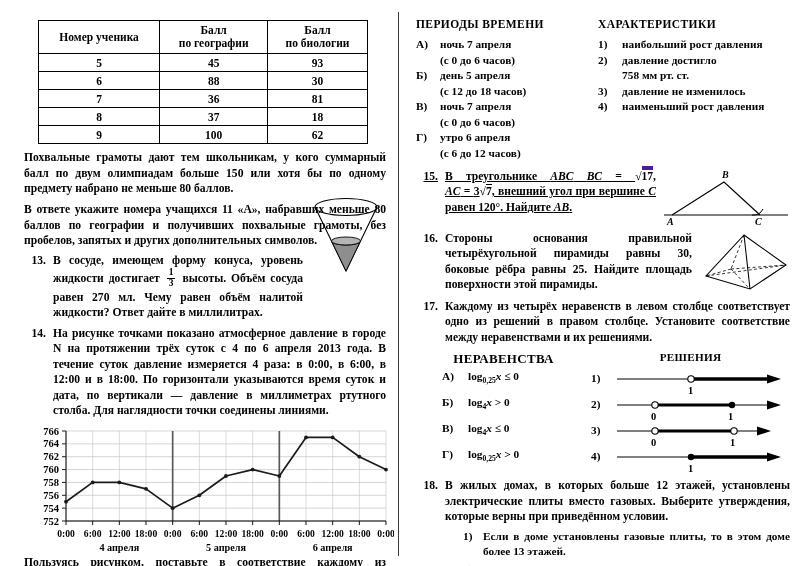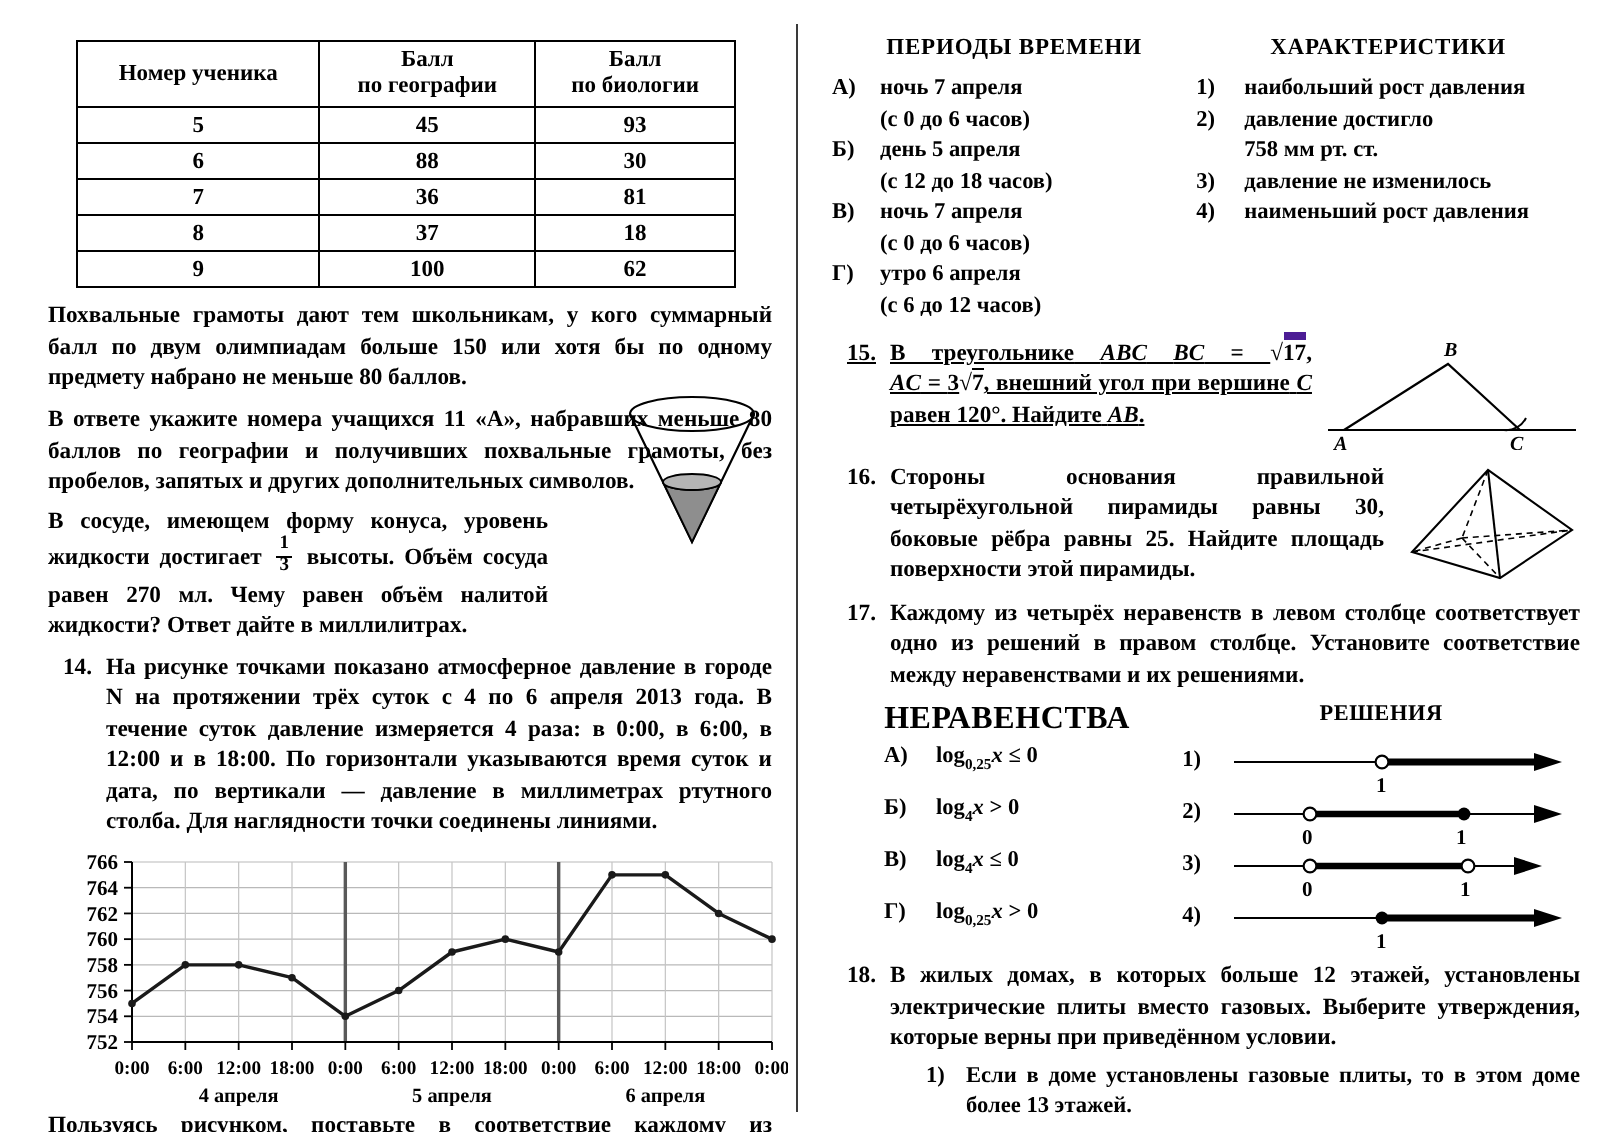--- a/index.html
+++ b/index.html
@@ -34,36 +34,36 @@
   .frac .d{display:block;padding:0 2px;}
 
   
   .cone-wrap{position:absolute;right:6px;top:196px;width:92px;height:78px;}
   
   .chart-box{margin:6px 0 0 2px;position:relative;width:368px;height:128px;}
   .chart-caption{font-size:11.6px;line-height:1.32;text-align:justify;font-weight:bold;margin-top:2px;}
 
   
   .hdr-row{display:flex;margin-top:4px;}
-  .hdr{font-size:11.5px;font-weight:bold;letter-spacing:.4px;text-align:center;}
+  .hdr{font-size:11.5px;font-weight:bold;letter-spacing:.4px;}
   .hdr-l{width:186px;}
   .hdr-r{width:196px;}
   .mt-row{display:flex;margin-top:7px;}
   .mt-col{font-size:11.3px;line-height:1.38;font-weight:bold;}
   .mt-l{width:186px;}
   .mt-r{width:196px;}
   .mt-line{display:flex;}
   .mt-line .lbl{width:24px;flex:0 0 24px;}
   .mt-line .txt{flex:1;}
   .sub{padding-left:24px;}
 
   .fig-right{float:right;margin:0 0 2px 6px;}
 
   .ineq-hdr{display:flex;margin-top:6px;}
-  .ineq-hdr .a{width:176px;text-align:center;font-size:16px;font-weight:bold;letter-spacing:.3px;}
+  .ineq-hdr .a{width:176px;text-align:center;font-size:13px;font-weight:bold;letter-spacing:.3px;}
   .ineq-hdr .b{width:200px;text-align:center;font-size:11.2px;font-weight:bold;letter-spacing:.3px;}
   .ineq-body{display:flex;margin-top:3px;}
   .ineq-left{width:176px;}
   .ineq-right{width:200px;}
   .ineq-item{display:flex;font-size:11.3px;font-weight:bold;height:26px;align-items:flex-start;}
   .ineq-item .lbl{width:26px;flex:0 0 26px;padding-left:26px;}
   .log{font-style:normal;}
   .log sub{font-size:7.6px;}
   .log i{font-style:italic;}
   .sol-item{display:flex;align-items:flex-start;height:26px;}
@@ -127,20 +127,21 @@
           <td>100</td>
           <td>62</td>
         </tr>
       </tbody>
     </table>
 
     <div class="para">Похвальные грамоты дают тем школьникам, у кого суммарный балл по двум олимпиадам больше 150 или хотя бы по одному предмету набрано не меньше 80 баллов.</div>
     <div class="para">В ответе укажите номера учащихся 11 «А», набравших меньше 80 баллов по географии и получивших похвальные грамоты, без пробелов, запятых и других дополнительных символов.</div>
 
     <div class="item">
+      <div class="num">13.</div>
       <div class="body" style="width:250px;flex:0 0 250px;">
         <span>В сосуде, имеющем форму конуса, уровень жидкости достигает</span>
         <span class="frac">
           <span class="n">1</span>
           <span class="d">3</span>
         </span>
         <span>высоты. Объём сосуда равен 270 мл. Чему равен объём налитой жидкости? Ответ дайте в миллилитрах.</span>
       </div>
     </div>
 

